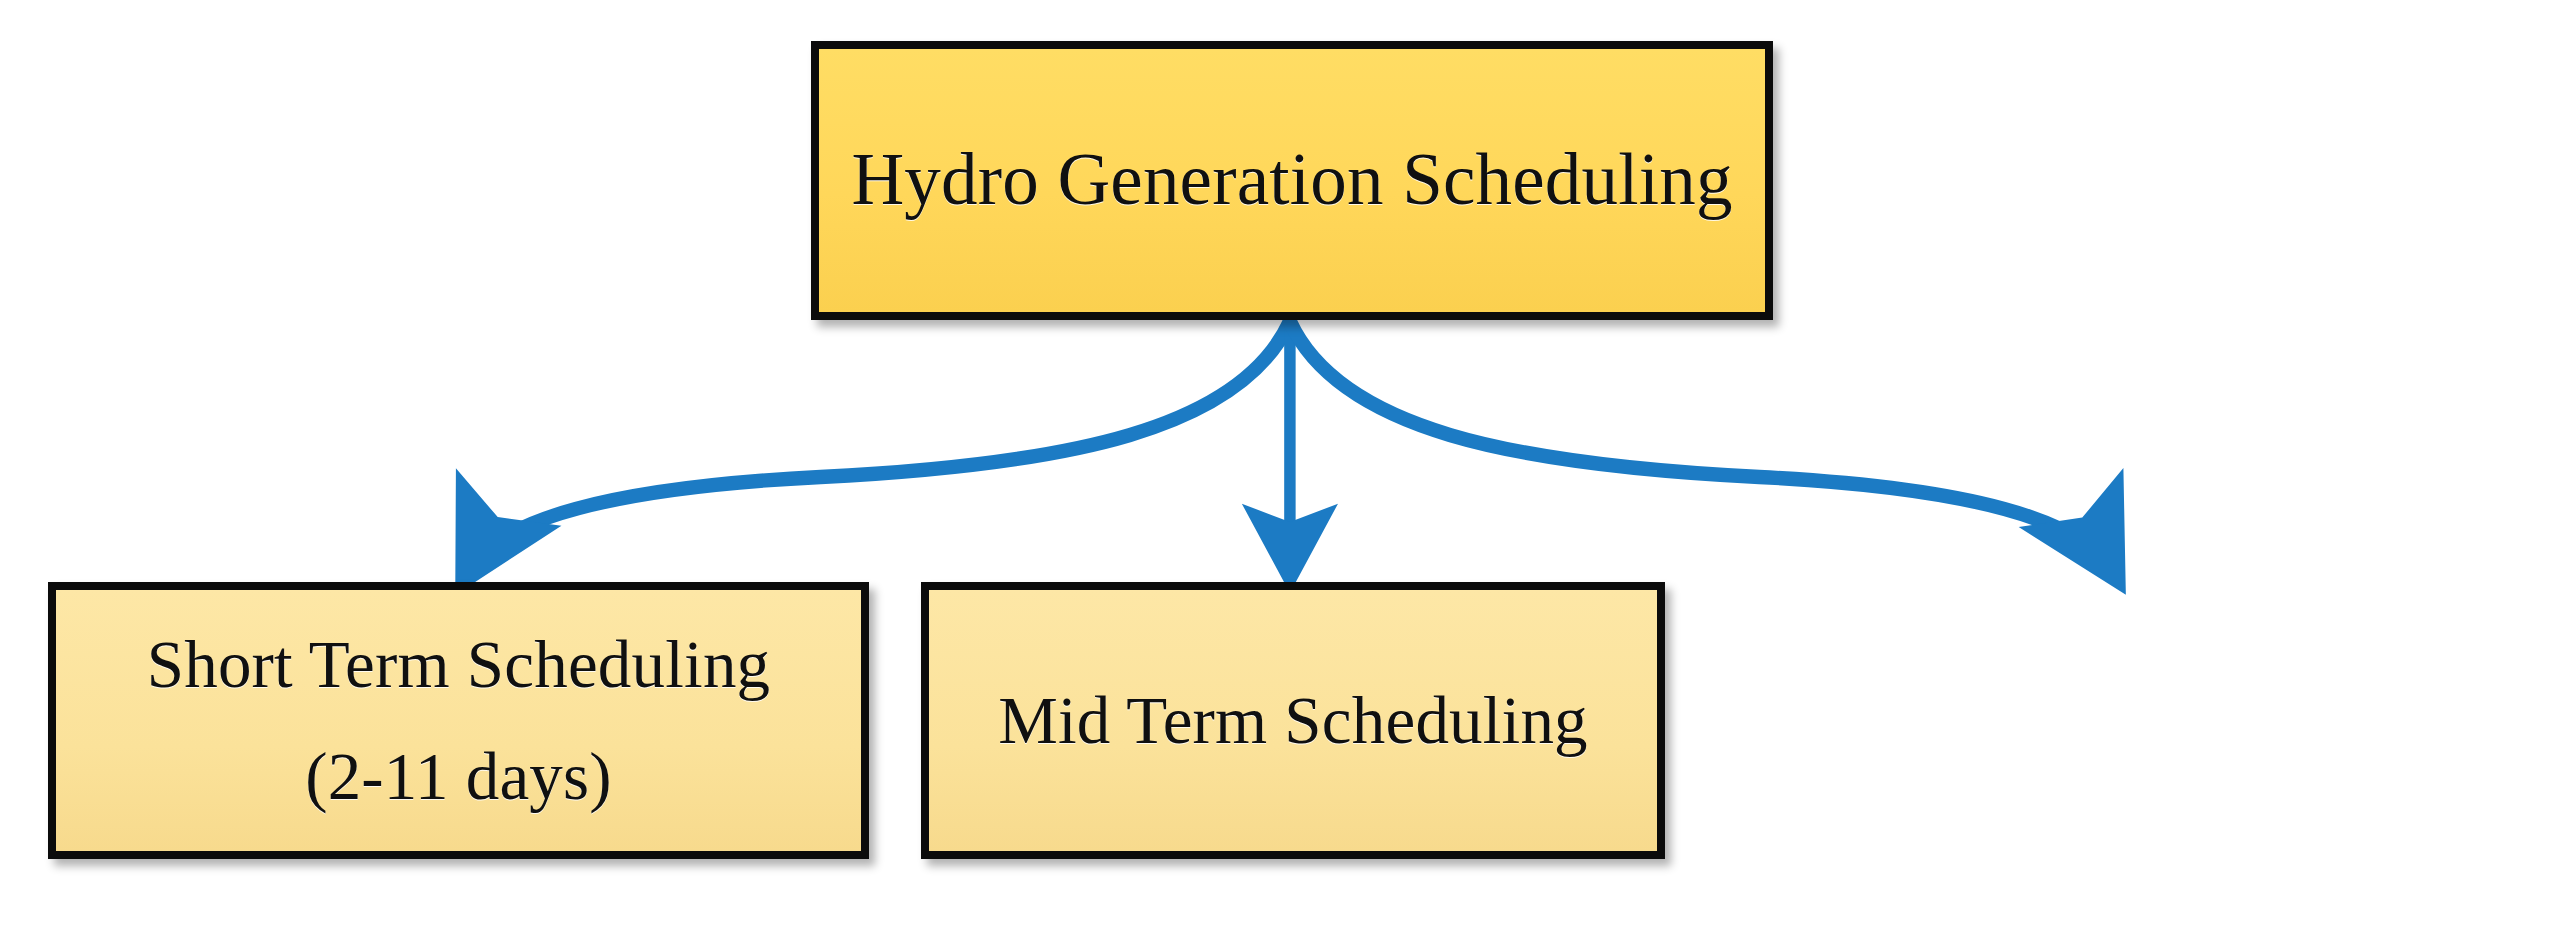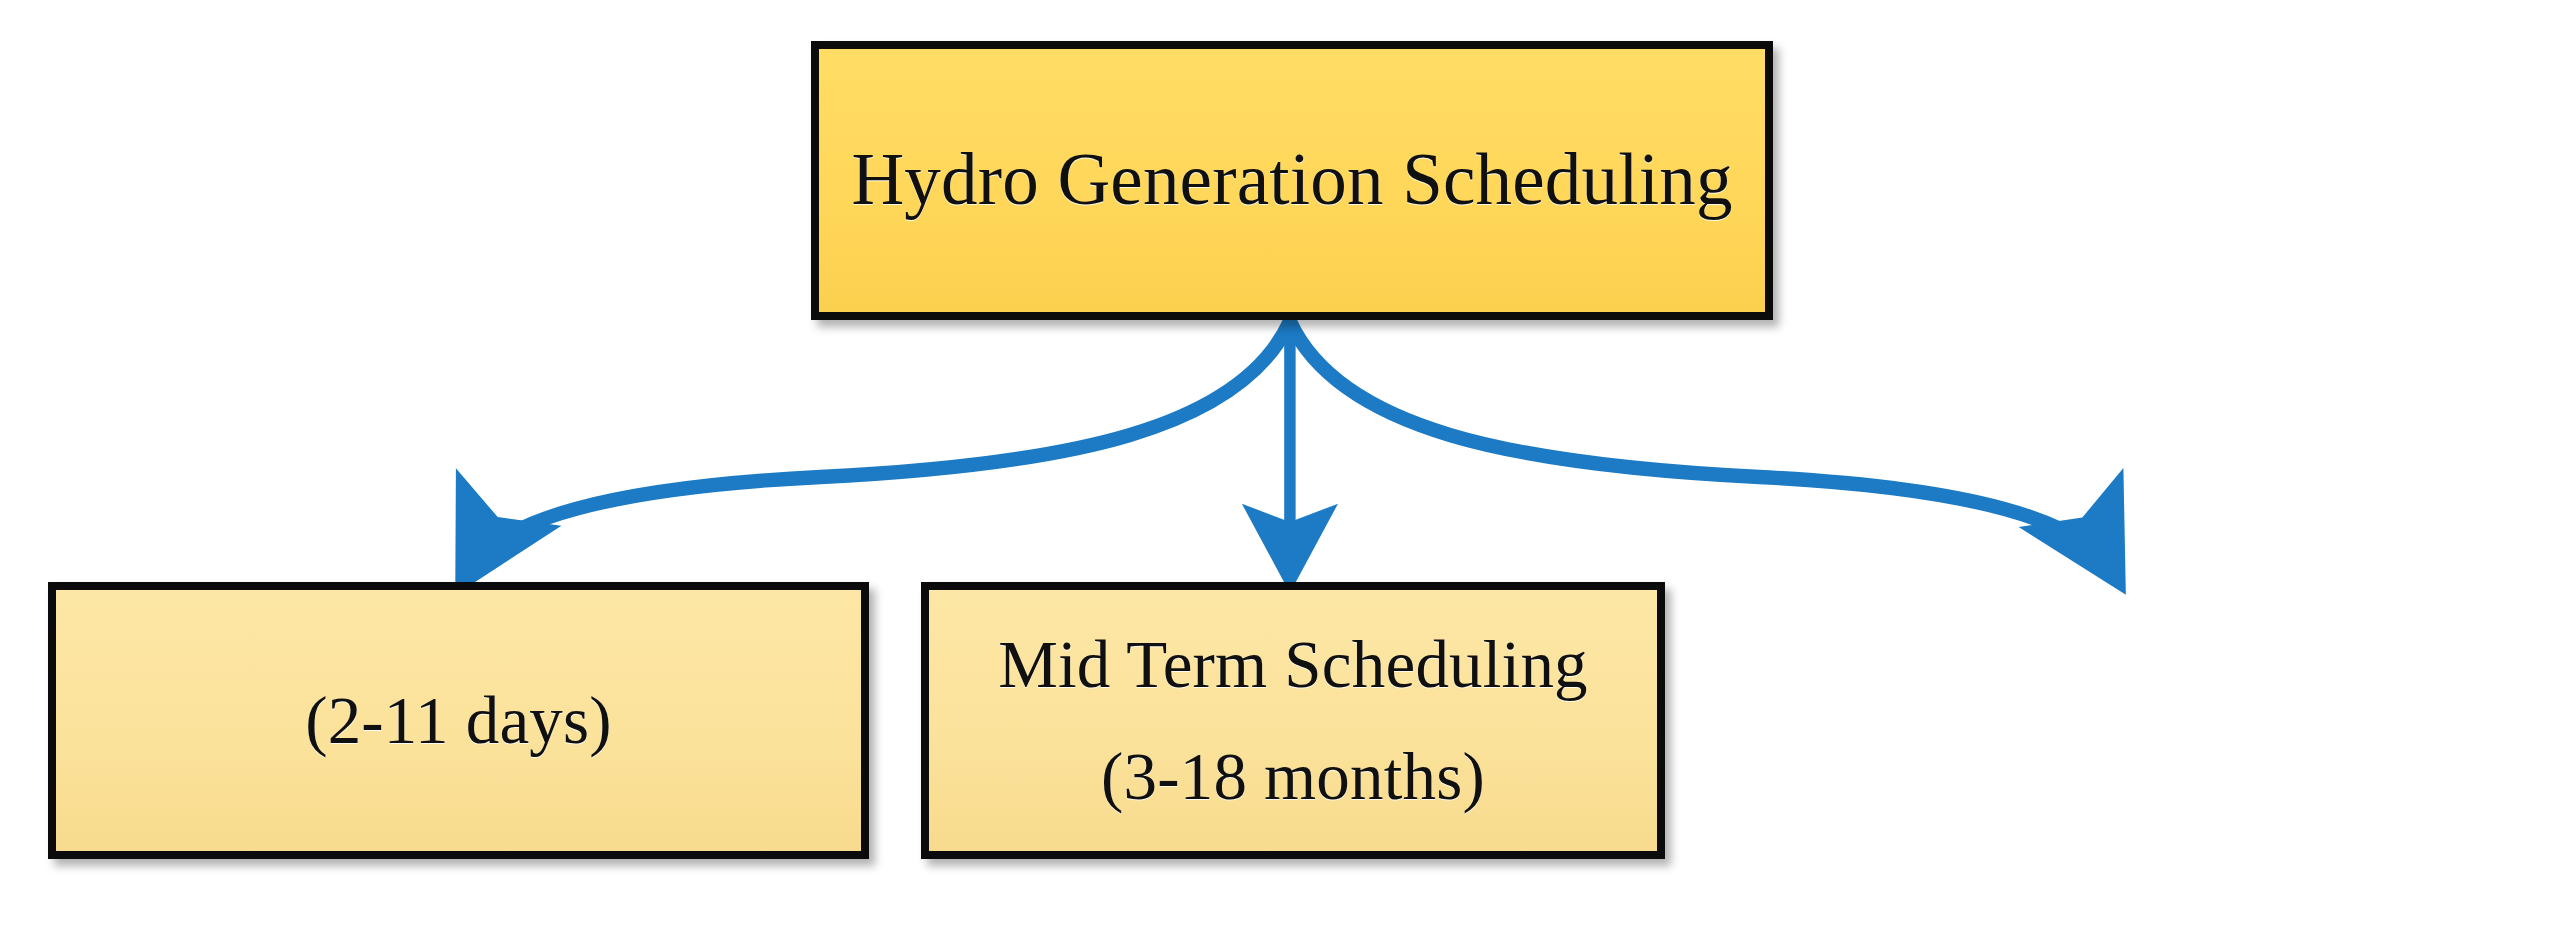--- a/index.html
+++ b/index.html
@@ -96,23 +96,23 @@
     <path d="M 1352 337
              C 1404 450, 1584 487, 1844 500
              C 2064 511, 2184 545, 2215 600" fill="none" stroke="#1C7BC4" stroke-width="15" stroke-linecap="round" marker-end="url(#arrowhead)"></path>
   </svg>
 
   <div class="node node-root">
     <span class="line">Hydro Generation Scheduling</span>
   </div>
 
   <div class="node node-leaf leaf-short">
+    <span class="line">Short Term Scheduling</span>
     <span class="line">(2-11 days)</span>
   </div>
 
   <div class="node node-leaf leaf-mid">
     <span class="line">Mid Term Scheduling</span>
-    <span class="line">(3-18 months)</span>
   </div>
 
 
 </div>
 
 
 </body></html>

